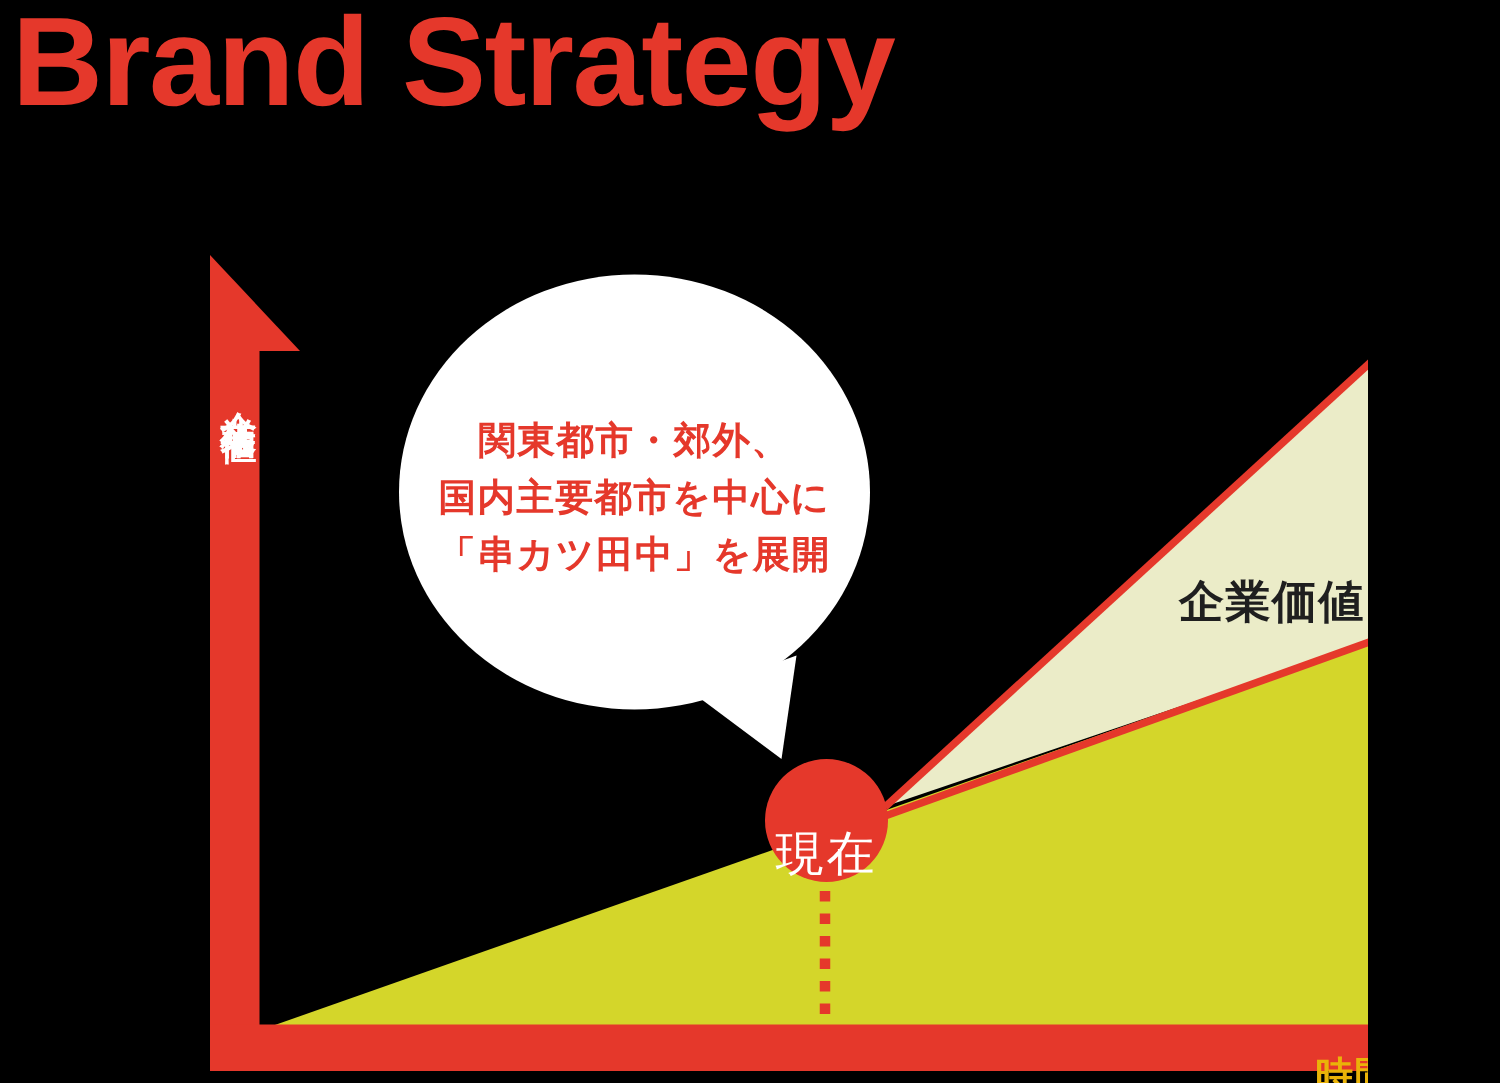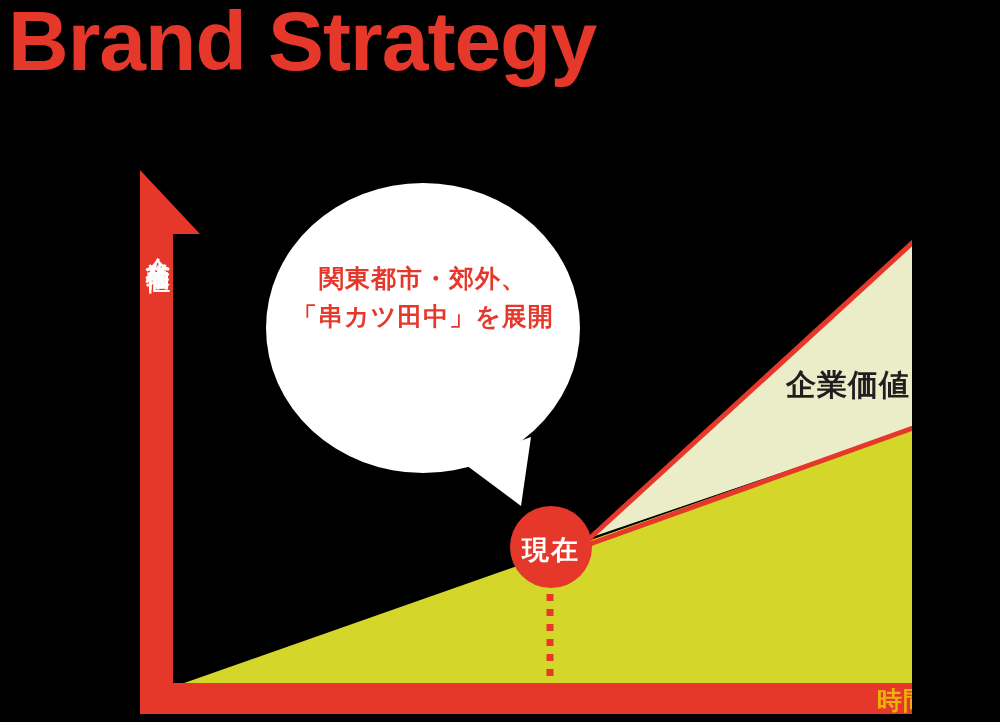--- a/index.html
+++ b/index.html
@@ -16,20 +16,21 @@
     font-family: "Liberation Sans", "DejaVu Sans", sans-serif;
   }
   .stage svg {
     position: absolute;
     left: 0;
     top: 0;
   }
   .overlay {
     position: absolute;
     white-space: nowrap;
+    margin-top: 16px;
   }
   .page-title {
     left: 8px;
     top: -6px;
     margin: 0;
     font-size: 84px;
     line-height: 94px;
     font-weight: 900;
     letter-spacing: -1px;
     color: #e5382b;
@@ -64,22 +65,22 @@
     line-height: 38px;
     font-weight: bold;
     letter-spacing: 1px;
     color: #e5382b;
   }
   .current-label {
     left: 501px;
     top: 532px;
     width: 100px;
     text-align: center;
-    font-size: 27px;
-    font-weight: bold;
+    font-size: 32px;
+    font-weight: normal;
     letter-spacing: 2px;
     color: #ffffff;
   }
   .growth-label {
     font-size: 30px;
     font-weight: bold;
     letter-spacing: 1px;
     color: #1f1f1f;
   }
   .growth-label-2 { left: 786px; top: 365px; }
@@ -118,20 +119,21 @@
     <ellipse cx="423" cy="328" rx="157" ry="145" fill="#ffffff"></ellipse>
 
     <circle cx="551" cy="547" r="41" fill="#e5382b"></circle>
   </svg>
 
   <div class="overlay y-axis-label">企業価値</div>
   <div class="overlay x-axis-label">時間</div>
 
   <div class="overlay bubble-text">
     <div>関東都市・郊外、</div>
+    <div>国内主要都市を中心に</div>
     <div>「串カツ田中」を展開</div>
   </div>
 
   <div class="overlay current-label">現在</div>
 
   <div class="overlay growth-label growth-label-2">企業価値</div>
 
 </div>
 
 </body></html>

